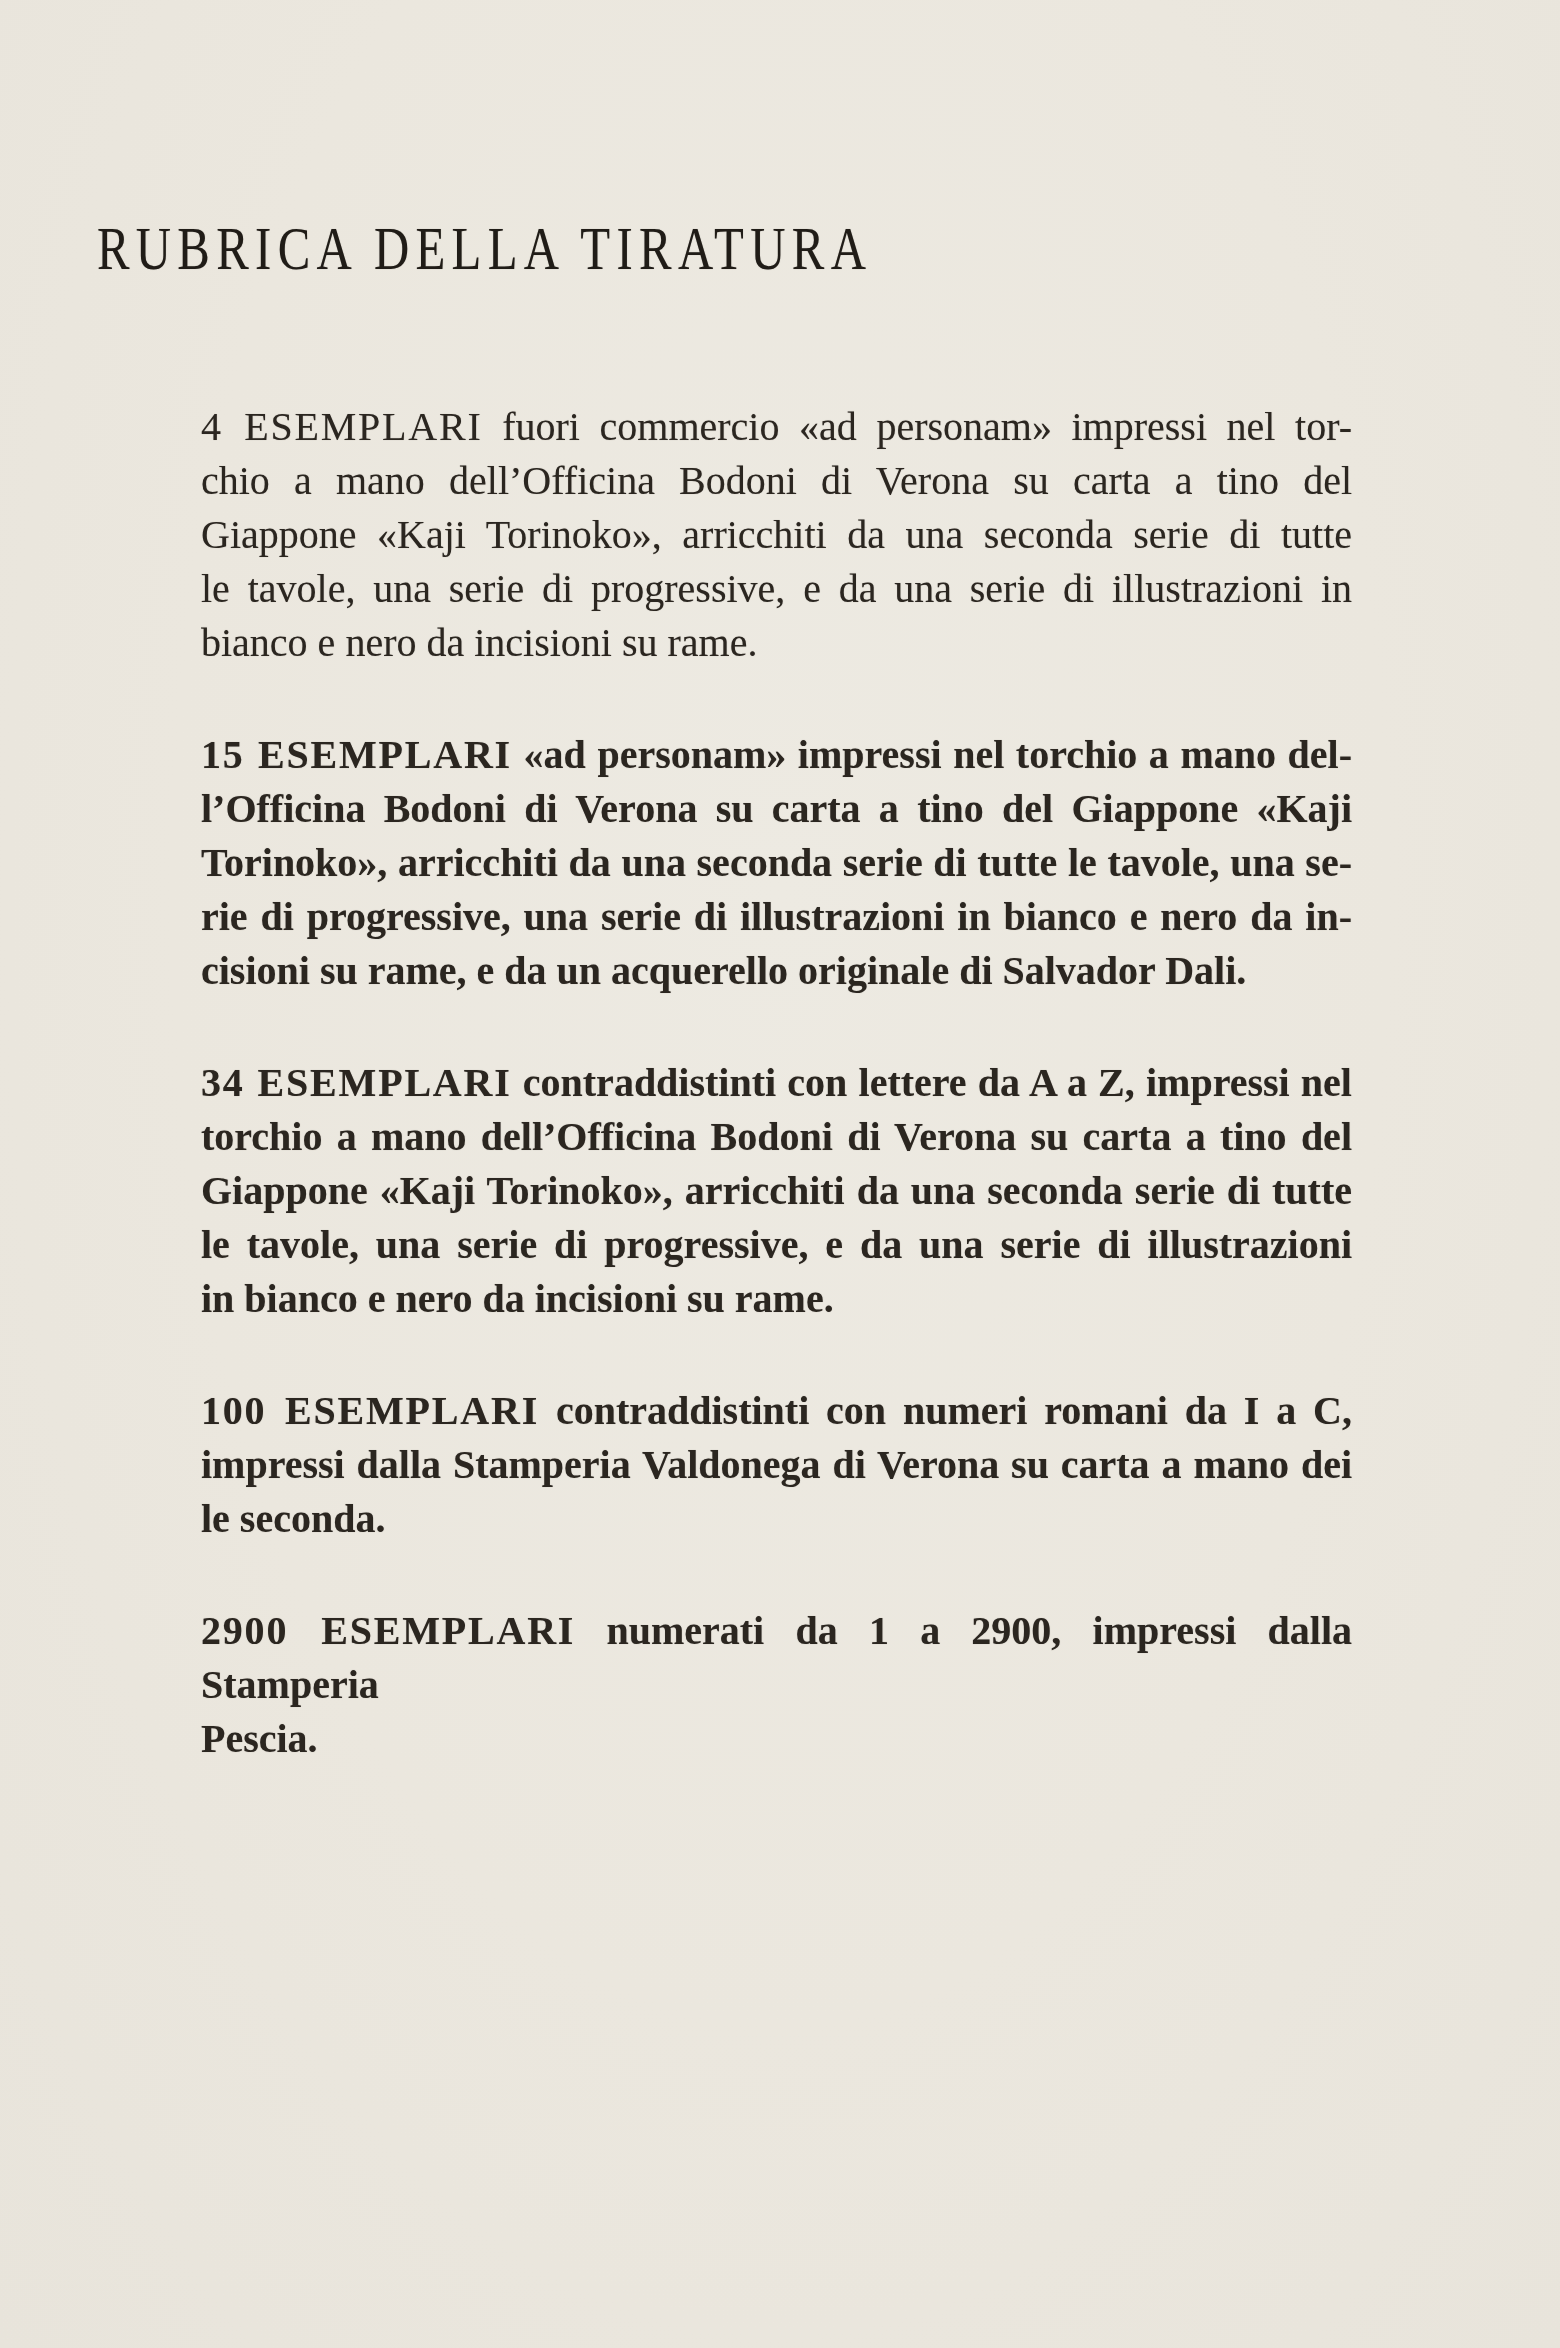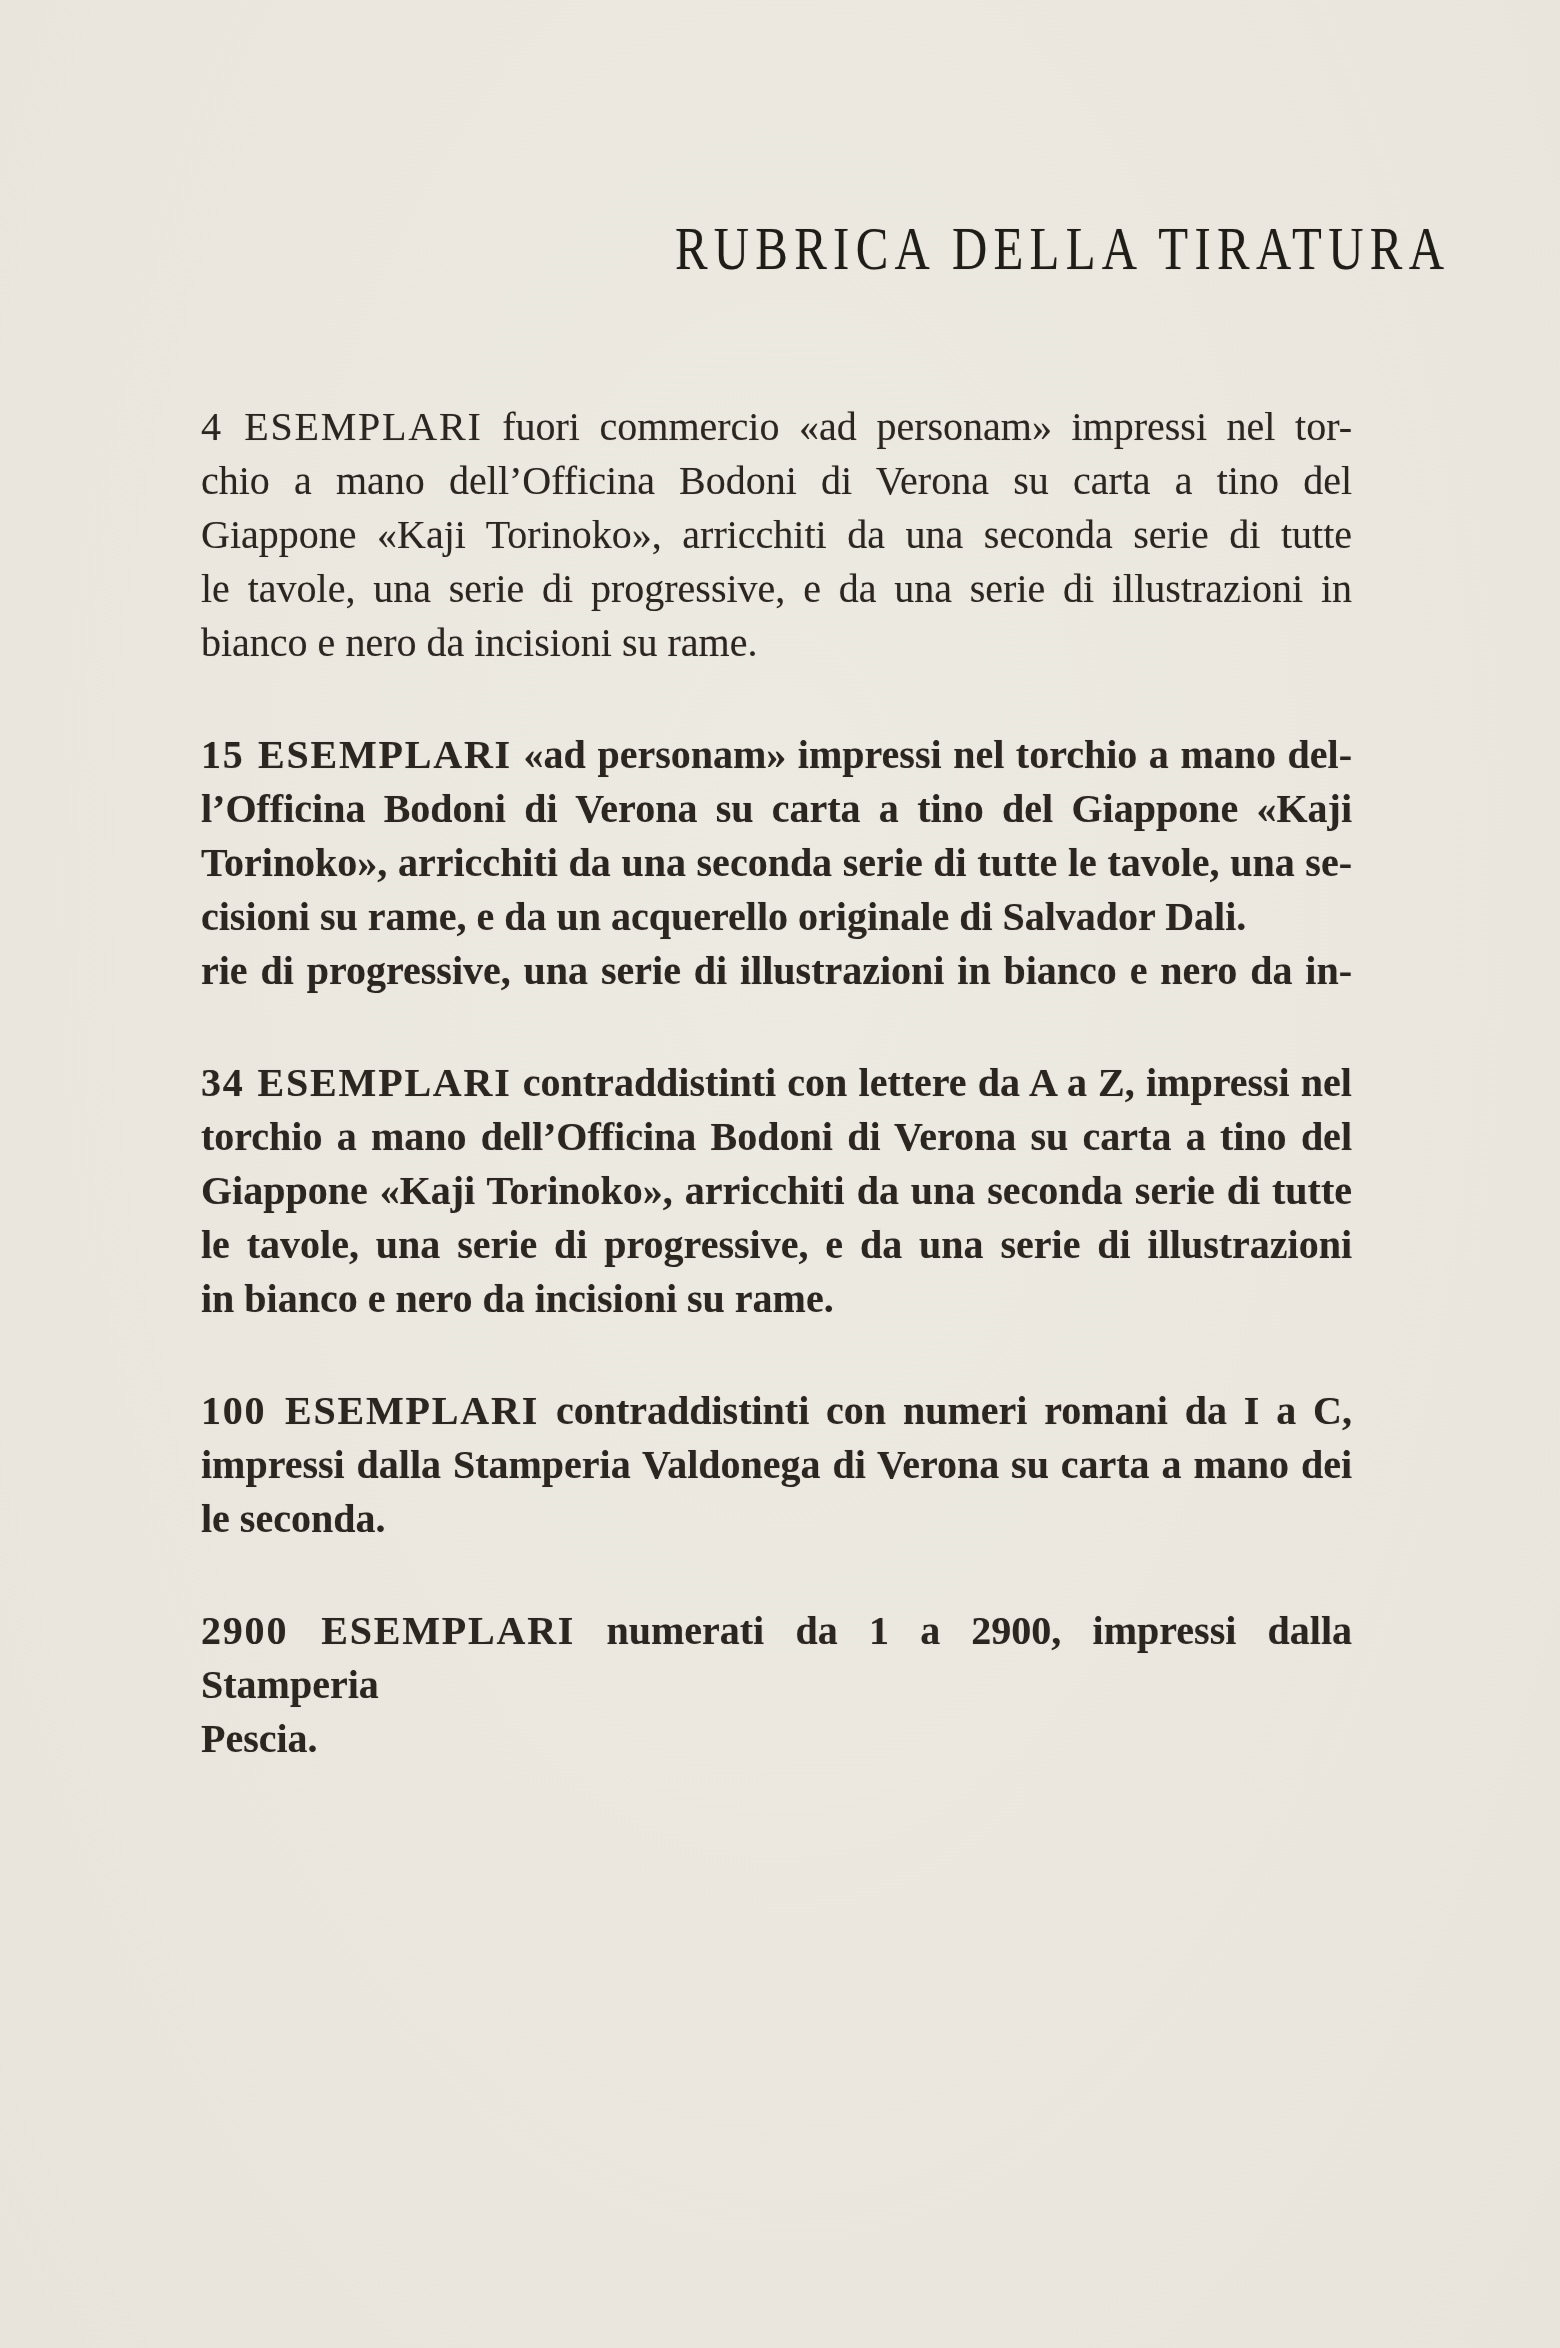--- a/index.html
+++ b/index.html
@@ -21,21 +21,21 @@
     background: radial-gradient(ellipse at 50% 38%, #edeae2 0%, var(--paper) 55%, #e8e4db 100%);
     font-family: "Liberation Serif", "DejaVu Serif", serif;
     color: var(--ink);
     overflow: hidden;
   }
   .title-wrap {
     position: absolute;
     top: 214px;
     left: 0;
     width: 1547px; 
-    text-align: right;
+    text-align: left;
   }
   .page-title {
     display: inline-block;
     margin: 0;
     font-size: 61px;
     font-weight: normal;
     letter-spacing: 7.9px;
     line-height: 69px;
     color: var(--ink-title);
     transform: scaleX(0.80);
@@ -81,22 +81,22 @@
         <div class="line"><span class="lead">4 ESEMPLARI</span> fuori commercio «ad personam» impressi nel tor-</div>
         <div class="line">chio a mano dell’Officina Bodoni di Verona su carta a tino del</div>
         <div class="line">Giappone «Kaji Torinoko», arricchiti da una seconda serie di tutte</div>
         <div class="line">le tavole, una serie di progressive, e da una serie di illustrazioni in</div>
         <div class="line para-end">bianco e nero da incisioni su rame.</div>
       </div>
       <div class="paragraph">
         <div class="line"><span class="lead">15 ESEMPLARI</span> «ad personam» impressi nel torchio a mano del-</div>
         <div class="line">l’Officina Bodoni di Verona su carta a tino del Giappone «Kaji</div>
         <div class="line">Torinoko», arricchiti da una seconda serie di tutte le tavole, una se-</div>
+        <div class="line">rie di progressive, una serie di illustrazioni in bianco e nero da in-</div>
         <div class="line para-end">cisioni su rame, e da un acquerello originale di Salvador Dali.</div>
-        <div class="line">rie di progressive, una serie di illustrazioni in bianco e nero da in-</div>
       </div>
       <div class="paragraph">
         <div class="line"><span class="lead">34 ESEMPLARI</span> contraddistinti con lettere da A a Z, impressi nel</div>
         <div class="line">torchio a mano dell’Officina Bodoni di Verona su carta a tino del</div>
         <div class="line">Giappone «Kaji Torinoko», arricchiti da una seconda serie di tutte</div>
         <div class="line">le tavole, una serie di progressive, e da una serie di illustrazioni</div>
         <div class="line para-end">in bianco e nero da incisioni su rame.</div>
       </div>
       <div class="paragraph">
         <div class="line"><span class="lead">100 ESEMPLARI</span> contraddistinti con numeri romani da I a C,</div>

